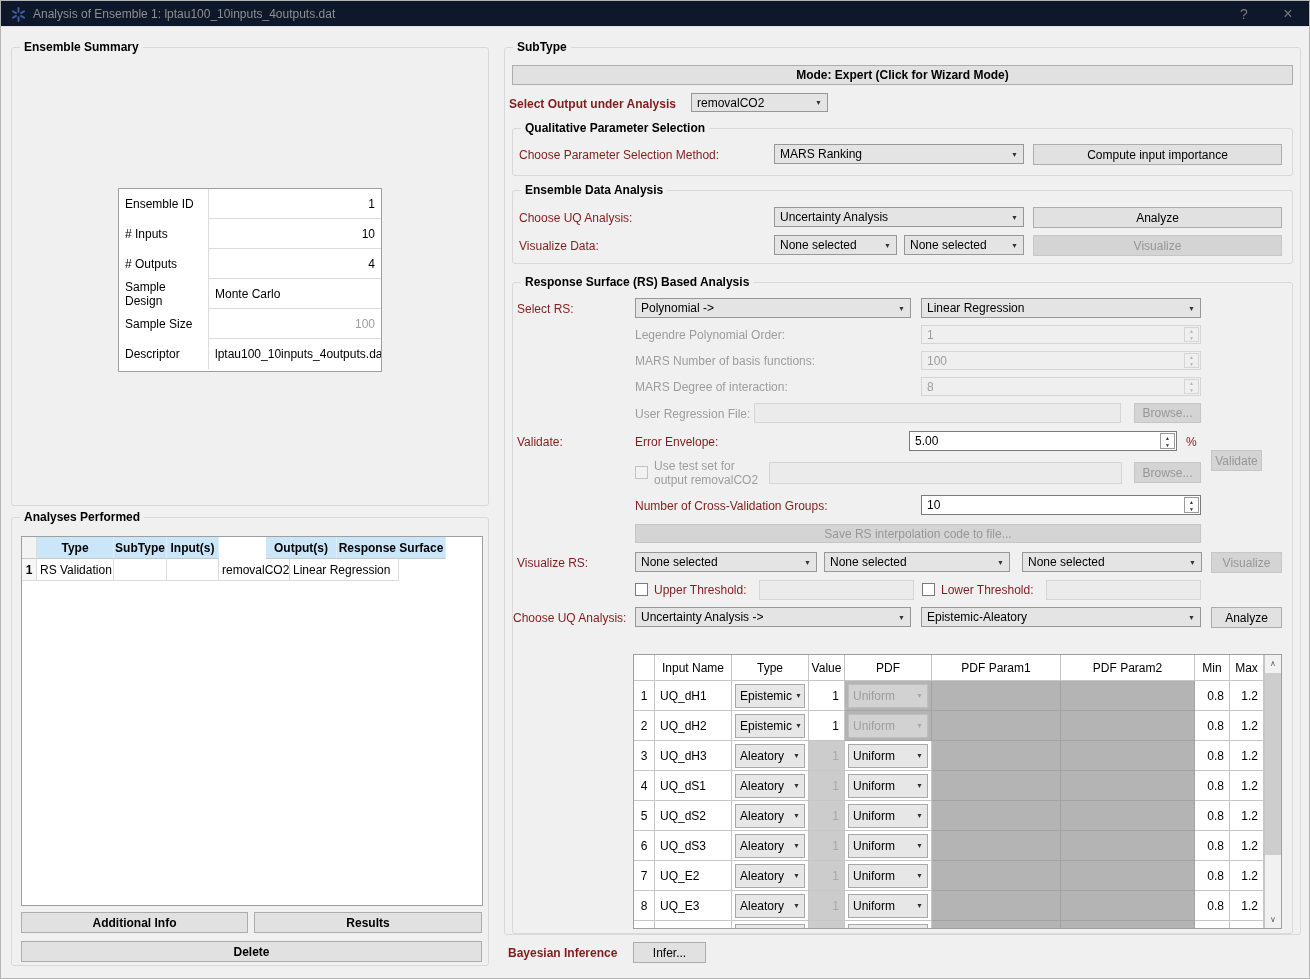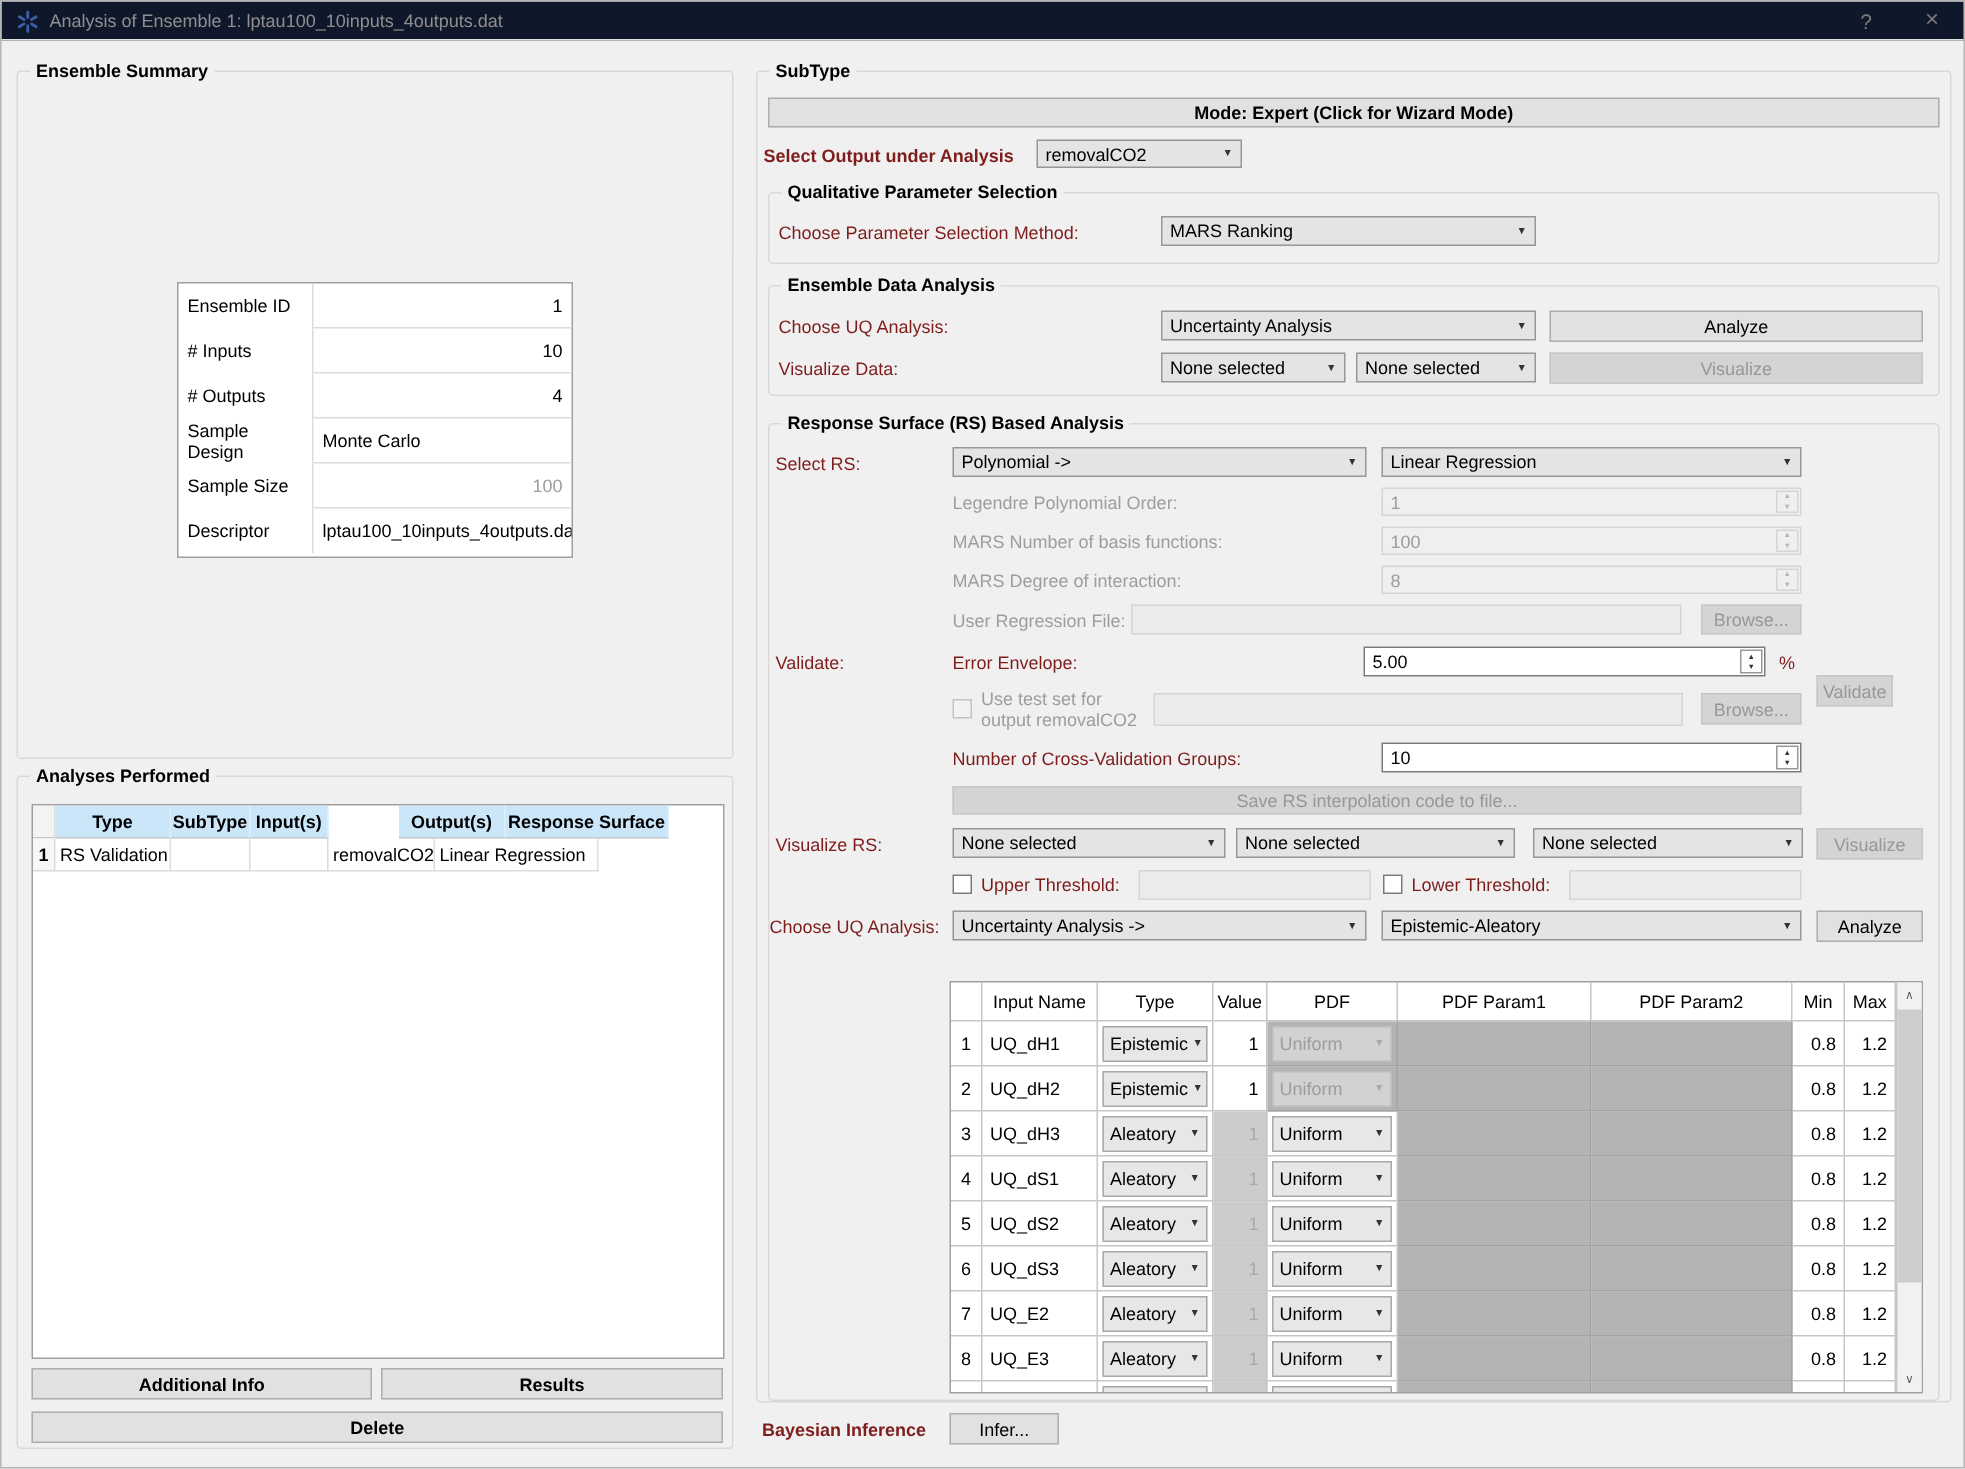--- a/index.html
+++ b/index.html
@@ -169,20 +169,21 @@
   </div>
 
   <div class="gbox" style="left:511px; top:127px; width:781px; height:48px;">
     <span class="glabel">Qualitative Parameter Selection</span>
   </div>
   <span class="lbl" style="left:518px; top:147px;">Choose Parameter Selection Method:</span>
   <div class="combo" style="left:773px; top:143px; width:250px; height:20px;">
     <span>MARS Ranking</span>
     <span class="arr">▼</span>
   </div>
+  <div class="btn" style="left:1032px; top:143px; width:249px; height:21px;">Compute input importance</div>
 
   <div class="gbox" style="left:511px; top:189px; width:781px; height:74px;">
     <span class="glabel">Ensemble Data Analysis</span>
   </div>
   <span class="lbl" style="left:518px; top:210px;">Choose UQ Analysis:</span>
   <div class="combo" style="left:773px; top:206px; width:250px; height:20px;">
     <span>Uncertainty Analysis</span>
     <span class="arr">▼</span>
   </div>
   <div class="btn" style="left:1032px; top:206px; width:249px; height:21px;">Analyze</div>

